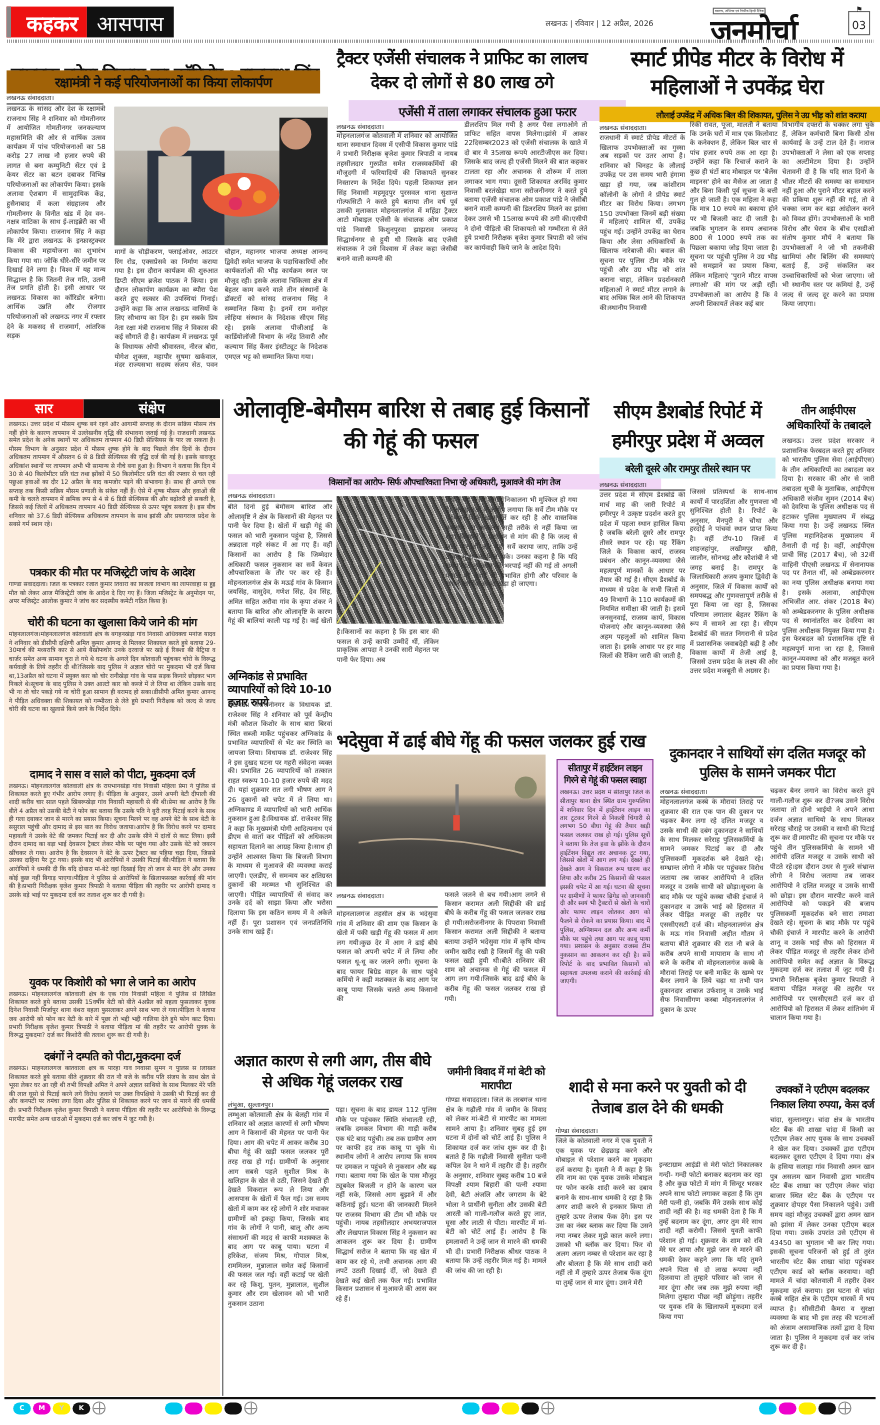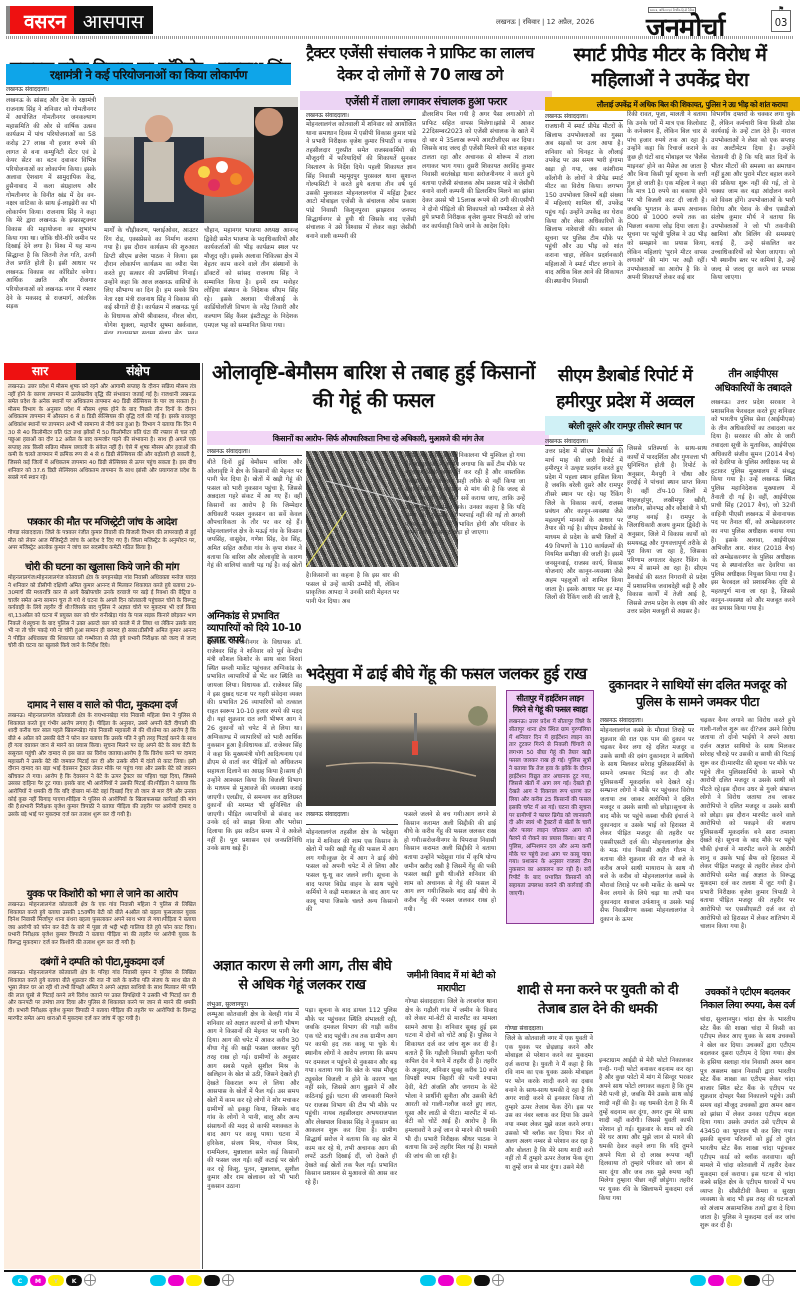--- a/index.html
+++ b/index.html
@@ -11,56 +11,56 @@
 .vline{position:absolute;width:1px;background:#999}
 .dots{position:absolute;height:3px;background:repeating-linear-gradient(90deg,#999 0 1px,#fff 1px 2px)}
 .reg{position:absolute;top:1274px;display:flex;gap:2px;align-items:center}
 .reg span{display:inline-block;width:16px;height:11px;border-radius:6px;font-size:6px;color:#fff;text-align:center;line-height:11px;font-weight:bold}
 .reg .cross{width:12px;height:12px;border:1px solid #888;border-radius:50%;background:linear-gradient(#888,#888) center/100% 1px no-repeat,linear-gradient(#888,#888) center/1px 100% no-repeat}
 </style>
 </head>
 <body>
 
 <div class="abs" style="left:6px;top:6px;height:28px;display:flex">
-  <div style="background:#e11;color:#fff;font-weight:bold;font-size:19px;padding:2px 8px 0 14px;border-left:4px solid #888">वसरन</div>
+  <div style="background:#e11;color:#fff;font-weight:bold;font-size:19px;padding:2px 8px 0 14px;border-left:4px solid #888">कहकर</div>
   <div style="background:#111;color:#fff;font-weight:normal;font-size:19px;padding:2px 9px 0">आसपास</div>
 </div>
 <div class="abs" style="left:496px;top:17px;font-size:7px;color:#333">लखनऊ | रविवार | 12 अप्रैल, 2026</div>
 <div class="abs" style="left:648px;top:7px;font-size:3px;color:#333;border:1px solid #666;padding:0 1px">स्वतन्त्र, अभिनव एवं निर्भीक हिन्दी दैनिक</div>
 <div class="abs" style="left:646px;top:8px;font-size:27px;font-weight:bold;color:#111;letter-spacing:-1px">जनमोर्चा</div>
 <div class="abs" style="left:771px;top:10px;width:20px;height:22px;border:1px solid #666;text-align:center">
   <span style="position:absolute;left:6px;top:-6px;font-size:7px">⚑</span>
   <span style="font-size:10px;line-height:22px">03</span>
 </div>
 <div class="dots" style="left:6px;top:36px;width:788px"></div>
 
 <div class="abs hl" style="left:6px;top:56px;width:288px;font-size:16px;white-space:nowrap">लखनऊ बनेगा विकास का कॉरिडोर : राजनाथ सिंह</div>
-<div class="abs hl" style="left:6px;top:64px;width:285px;font-size:12px;background:#0ea5e9;padding:2px 16px">रक्षामंत्री ने कई परियोजनाओं का किया लोकार्पण</div>
+<div class="abs hl" style="left:6px;top:64px;width:285px;font-size:12px;background:#a16207;padding:2px 16px">रक्षामंत्री ने कई परियोजनाओं का किया लोकार्पण</div>
 <div class="abs" style="left:6px;top:85px;width:88px;font-size:6px;border-bottom:1px solid #333;padding-bottom:1px">लखनऊ संवाददाता।</div>
 <div class="abs txt" style="left:6px;top:96px;width:90px;height:238px">लखनऊ के सांसद और देश के रक्षामंत्री राजनाथ सिंह ने शनिवार को गोमतीनगर में आयोजित गोमतीनगर जनकल्याण महासमिति की ओर से वार्षिक उत्सव कार्यक्रम में पांच परियोजनाओं का 58 करोड़ 27 लाख नौ हजार रुपये की लागत से बना कम्युनिटी सेंटर एवं डे केयर सेंटर का बटन दबाकर विभिन्न परियोजनाओं का लोकार्पण किया। इसके अलावा ऐशबाग में सामुदायिक केंद्र, हुसैनाबाद में कला संग्रहालय और गोमतीनगर के विनीत खंड में देव वन-नक्षत्र वाटिका के साथ ई-लाइब्रेरी का भी लोकार्पण किया। राजनाथ सिंह ने कहा कि मेरे द्वारा लखनऊ के इन्फ्रास्ट्रक्चर विकास की महायोजना का शुभारंभ किया गया था। जोकि धीरे-धीरे जमीन पर दिखाई देने लगा है। विश्व में यह मान्य सिद्धान्त है कि जितनी तेज गति, उतनी तेज प्रगति होती है। इसी आधार पर लखनऊ विकास का कॉरिडोर बनेगा। आर्थिक उन्नति और रोजगार परियोजनाओं को लखनऊ नगर में रफ्तार देने के मकसद से राजमार्ग, आंतरिक सड़क</div>
 <div class="abs photo" style="left:104px;top:97px;width:194px;height:126px;background:linear-gradient(180deg,#c9c7c2 0%,#b8b2a8 45%,#6b6d68 100%)">
   <svg width="194" height="126" viewBox="0 0 194 126">
     <rect x="0" y="0" width="194" height="40" fill="#d8d6d0"></rect>
     <rect x="150" y="10" width="44" height="116" fill="#222"></rect>
     <circle cx="165" cy="25" r="14" fill="#c89478"></circle>
     <rect x="30" y="40" width="70" height="86" fill="#2c3440"></rect>
     <circle cx="55" cy="32" r="14" fill="#d6a78c"></circle>
     <rect x="40" y="45" width="30" height="60" fill="#c9c2b6"></rect>
     <ellipse cx="115" cy="80" rx="35" ry="20" fill="#e85a3a"></ellipse>
     <circle cx="100" cy="75" r="6" fill="#f9d84c"></circle>
       <circle cx="118" cy="70" r="6" fill="#ffffff"></circle>
       <circle cx="132" cy="82" r="6" fill="#f28c2a"></circle>
       <circle cx="110" cy="88" r="6" fill="#e0305f"></circle>
   </svg>
 </div>
 <div class="abs txt" style="left:104px;top:226px;width:94px;height:108px">मार्गों के चौड़ीकरण, फ्लाईओवर, आउटर रिंग रोड, एक्सप्रेसवे का निर्माण कराया गया है। इस दौरान कार्यक्रम की शुरुआत डिप्टी सीएम ब्रजेश पाठक ने किया। इस दौरान लोकार्पण कार्यक्रम का ब्यौरा पेश करते हुए सत्कार की उपस्थियां गिनाई। उन्होंने कहा कि आज लखनऊ वासियों के लिए सौभाग्य का दिन है। हम सबके प्रिय नेता रक्षा मंत्री राजनाथ सिंह ने विकास की कई सौगातें दी है। कार्यक्रम में लखनऊ पूर्व के विधायक ओपी श्रीवास्तव, नीरज बोरा, योगेश शुक्ला, महापौर सुषमा खर्कवाल, मंदर राज्यसभा सदस्य संजय सेठ, पवन सिंह</div>
 <div class="abs txt" style="left:204px;top:226px;width:94px;height:108px">चौहान, महानगर भाजपा अध्यक्ष आनन्द द्विवेदी समेत भाजपा के पदाधिकारियों और कार्यकर्ताओं की भीड़ कार्यक्रम स्थल पर मौजूद रही। इसके अलावा चिकित्सा क्षेत्र में बेहतर काम करने वाले तीन संस्थानों के डॉक्टरों को सांसद राजनाथ सिंह ने सम्मानित किया है। इनमें राम मनोहर लोहिया संस्थान के निदेशक सीएम सिंह रहे। इसके अलावा पीजीआई के कार्डियोलॉजी विभाग के नरेंद्र तिवारी और कल्याण सिंह कैंसर इंस्टीट्यूट के निदेशक एमएल भट्ट को सम्मानित किया गया।</div>
 
-<div class="abs hl" style="left:306px;top:42px;width:228px;font-size:15.5px;line-height:22px">ट्रैक्टर एजेंसी संचालक ने प्राफिट का लालच देकर दो लोगों से 70 लाख ठगे</div>
-<div class="abs hl" style="left:300px;top:91px;width:252px;font-size:11px;background:#ecd4f4;padding:2px 0">एजेंसी में ताला लगाकर संचालक हुआ फरार</div>
+<div class="abs hl" style="left:306px;top:42px;width:228px;font-size:15.5px;line-height:22px">ट्रैक्टर एजेंसी संचालक ने प्राफिट का लालच देकर दो लोगों से 80 लाख ठगे</div>
+<div class="abs hl" style="left:317px;top:91px;width:252px;font-size:11px;background:#ecd4f4;padding:2px 0">एजेंसी में ताला लगाकर संचालक हुआ फरार</div>
 <div class="abs" style="left:306px;top:111px;width:110px;font-size:6px;border-bottom:1px solid #333">लखनऊ संवाददाता।</div>
 <div class="abs txt" style="left:306px;top:120px;width:110px;height:215px">मोहनलालगंज कोतवाली में शनिवार को आयोजित थाना समाधान दिवस में एसीपी विकास कुमार पांडे ने प्रभारी निरीक्षक बृजेश कुमार त्रिपाठी व नायब तहसीलदार गुरुप्रीत समेत राजस्वकर्मियों की मौजूदगी में फरियादियों की शिकायतें सुनकर निस्तारण के निर्देश दिये। पहली शिकायत ज्ञान सिंह निवासी महमूदपुर पुरसवल थाना सुशान्त गोल्फसिटी ने करते हुये बताया तीन वर्ष पूर्व उसकी मुलाकात मोहनलालगंज में महिंद्रा ट्रैक्टर आटो मोबाइल एजेंसी के संचालक ओम प्रकाश पांडे निवासी किशुनपुरवा झाझराव जनपद सिद्धार्थनगर से हुयी थी जिसके बाद एजेंसी संचालक ने उसे विश्वास में लेकर कहा जेसीबी बनाने वाली कम्पनी की</div>
 <div class="abs txt" style="left:422px;top:110px;width:112px;height:225px">डीलरशिप मिल गयी है अगर पैसा लगाओगे तो प्राफिट सहित वापस मिलेगा।झांसे में आकर 22दिसम्बर2023 को एजेंसी संचालक के खाते में दो बार मे 35लाख रूपये आरटीजीएस कर दिया।जिसके बाद जल्द ही एजेंसी मिलने की बात कहकर टालता रहा और अचानक से शोरूम में ताला लगाकर भाग गया। दूसरी शिकायत अरविंद कुमार निवासी बरतंखेड़ा थाना सरोजनीनगर ने करते हुये बताया एजेंसी संचालक ओम प्रकाश पांडे ने जेसीबी बनाने वाली कम्पनी की डिलरशिप मिलने का झांसा देकर उससे भी 15लाख रूपये की ठगी की।एसीपी ने दोनो पीड़ितो की शिकायतो को गम्भीरता से लेते हुये प्रभारी निरीक्षक बृजेश कुमार त्रिपाठी को जांच कर कार्यवाही किये जाने के आदेश दिये।</div>
 
 <div class="abs hl" style="left:545px;top:42px;width:250px;font-size:19px;line-height:25px">स्मार्ट प्रीपेड मीटर के विरोध में महिलाओं ने उपकेंद्र घेरा</div>
 <div class="abs hl" style="left:545px;top:97px;width:294px;font-size:7.5px;background:#eab308;padding:2px 0;white-space:nowrap;overflow:hidden">लौलाई उपकेंद्र में अधिक बिल की शिकायत, पुलिस ने उग्र भीड़ को शांत कराया</div>
 <div class="abs" style="left:545px;top:112px;width:78px;font-size:6px;border-bottom:1px solid #333">लखनऊ संवाददाता।</div>
 <div class="abs txt" style="left:545px;top:122px;width:78px;height:210px">राजधानी में स्मार्ट प्रीपेड मीटरों के खिलाफ उपभोक्ताओं का गुस्सा अब सड़कों पर उतर आया है। शनिवार को चिनहट के लौलाई उपकेंद्र पर उस समय भारी हंगामा खड़ा हो गया, जब कांशीराम कॉलोनी के लोगों ने प्रीपेड स्मार्ट मीटर का विरोध किया। लगभग 150 उपभोक्ता जिनमें बड़ी संख्या में महिलाएं शामिल थीं, उपकेंद्र पहुंच गईं। उन्होंने उपकेंद्र का घेराव किया और लेसा अधिकारियों के खिलाफ नारेबाजी की। बवाल की सूचना पर पुलिस टीम मौके पर पहुंची और उग्र भीड़ को शांत कराना चाहा, लेकिन प्रदर्शनकारी महिलाओं ने स्मार्ट मीटर लगाने के बाद अधिक बिल आने की शिकायत की।स्थानीय निवासी</div>
 <div class="abs txt" style="left:627px;top:110px;width:80px;height:222px">रिंकी रावत, पूजा, मालती ने बताया कि उनके घरों में मात्र एक किलोवाट के कनेक्शन हैं, लेकिन बिल चार से पांच हजार रुपये तक आ रहा है। उन्होंने कहा कि रिचार्ज कराने के कुछ ही घंटों बाद मोबाइल पर 'बैलेंस माइनस' होने का मैसेज आ जाता है और बिना किसी पूर्व सूचना के बत्ती गुल हो जाती है। एक महिला ने कहा कि मात्र 10 रुपये का बकाया होने पर भी बिजली काट दी जाती है। जबकि भुगतान के समय अचानक 800 से 1000 रुपये तक का पिछला बकाया जोड़ दिया जाता है।सूचना पर पहुंची पुलिस ने उग्र भीड़ को समझाने का प्रयास किया, लेकिन महिलाएं 'पुराने मीटर वापस लगाओ' की मांग पर अड़ी रहीं। उपभोक्ताओं का आरोप है कि वे अपनी शिकायतें लेकर कई बार</div>
 <div class="abs txt" style="left:711px;top:110px;width:84px;height:250px">विभागीय दफ्तरों के चक्कर लगा चुके हैं, लेकिन कर्मचारी बिना किसी ठोस कार्यवाई के उन्हें टाल देते हैं। नाराज उपभोक्ताओं ने लेसा को एक सप्ताह का अल्टीमेटम दिया है। उन्होंने चेतावनी दी है कि यदि सात दिनों के भीतर मीटरों की समस्या का समाधान नहीं हुआ और पुराने मीटर बहाल करने की प्रकिया शुरू नहीं की गई, तो वे चक्का जाम कर बड़ा आंदोलन करने को विवश होंगे। उपभोक्ताओं के भारी विरोध और घेराव के बीच एसडीओ संतोष कुमार मौर्य ने बताया कि उपभोक्ताओं ने जो भी तकनीकी खामियां और बिलिंग की समस्याएं बताई हैं, उन्हें संकलित कर उच्चाधिकारियों को भेजा जाएगा। जो भी स्थानीय स्तर पर कमियां है, उन्हें जल्द से जल्द दूर करने का प्रयास किया जाएगा।</div>
@@ -99,21 +99,21 @@
   </div>
   <div>
     <div class="hl" style="font-size:10px;line-height:14px">दबंगों ने दम्पति को पीटा,मुकदमा दर्ज</div>
     <div class="txt" style="font-size:5.5px;line-height:7.6px;height:70px">लखनऊ। मोहनलालगंज कोतवाली क्षेत्र के परिहा गांव निवासी सुमन ने पुलिस से लिखित शिकायत करते हुये बताया बीते शुक्रवार की रात नौ बजे के करीब पति संजय के साथ खेत से भूसा लेकर घर आ रही थी तभी विपक्षी अमित ने अपने अज्ञात साथियो के साथ मिलकर मेरे पति की लात घूसो से पिटाई करने लगे विरोध जताने पर उक्त विपक्षियो ने उसकी भी पिटाई कर दी और कनपटी पर तमंचा लगा दिया और पुलिस से शिकायत करने पर जान से मारने की धमकी दी। प्रभारी निरीक्षक बृजेश कुमार त्रिपाठी ने बताया पीड़िता की तहरीर पर आरोपियो के विरूद्ध मारपीट समेत अन्य धाराओ में मुकदमा दर्ज कर जांच में जुट गयी है।</div>
   </div>
 </div>
 
 <div class="vline" style="left:202px;top:363px;height:906px;background:#555"></div>
 
 <div class="abs hl" style="left:207px;top:358px;width:333px;font-size:20px;line-height:28px">ओलावृष्टि-बेमौसम बारिश से तबाह हुई किसानों की गेहूं की फसल</div>
-<div class="abs hl" style="left:207px;top:431px;width:342px;font-size:7.8px;background:#f2d6f6;padding:2px 0;white-space:nowrap;overflow:hidden">किसानों का आरोप- सिर्फ औपचारिकता निभा रहे अधिकारी, मुआवजे की मांग तेज</div>
+<div class="abs hl" style="left:207px;top:431px;width:394px;font-size:7.8px;background:#f2d6f6;padding:2px 0;white-space:nowrap;overflow:hidden">किसानों का आरोप- सिर्फ औपचारिकता निभा रहे अधिकारी, मुआवजे की मांग तेज</div>
 <div class="abs" style="left:207px;top:447px;width:95px;font-size:6px;border-bottom:1px solid #333">लखनऊ संवाददाता।</div>
 <div class="abs txt" style="left:207px;top:458px;width:95px;height:110px">बीते दिनों हुई बेमौसम बारिश और ओलावृष्टि ने क्षेत्र के किसानों की मेहनत पर पानी फेर दिया है। खेतों में खड़ी गेहूं की फसल को भारी नुकसान पहुंचा है, जिससे अन्नदाता गहरे संकट में आ गए हैं। वहीं किसानों का आरोप है कि जिम्मेदार अधिकारी फसल नुकसान का सर्वे केवल औपचारिकता के तौर पर कर रहे हैं। मोहनलालगंज क्षेत्र के मऊई गांव के किसान जयसिंह, वासुदेव, गणेश सिंह, देव सिंह, अमित सहित अरौवा गांव के कृपा शंकर ने बताया कि बारिश और ओलावृष्टि के कारण गेहूं की बालियां काली पड़ गई है। कई खेतों में फसल कटने से पहले ही जमीन पर गिर गई, जिससे वह सड़कर पूरी तरह खराब हो गई</div>
 <div class="abs photo" style="left:306px;top:451px;width:152px;height:116px;background:repeating-linear-gradient(65deg,#3a3a38 0 2px,#8e8c88 2px 4px,#c8c6c2 4px 5px,#555 5px 7px)">
   <svg width="152" height="116">
       <line x1="0" y1="116" x2="40" y2="60" stroke="#e5e060" stroke-width="1.2"></line>
       <line x1="20" y1="30" x2="140" y2="60" stroke="#ddd" stroke-width="1"></line>
       <line x1="60" y1="10" x2="120" y2="100" stroke="#bbb" stroke-width="1"></line>
     </svg>
 </div>
 <div class="abs txt" style="left:306px;top:571px;width:93px;height:36px">है।किसानों का कहना है कि इस बार की फसल से उन्हें काफी उम्मीदें थीं, लेकिन प्राकृतिक आपदा ने उनकी सारी मेहनत पर पानी फेर दिया। अब</div>

